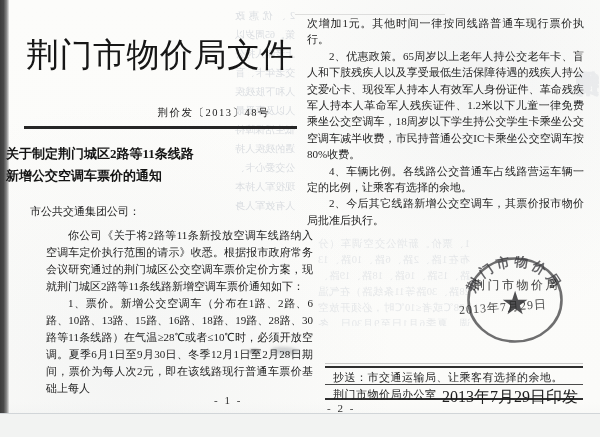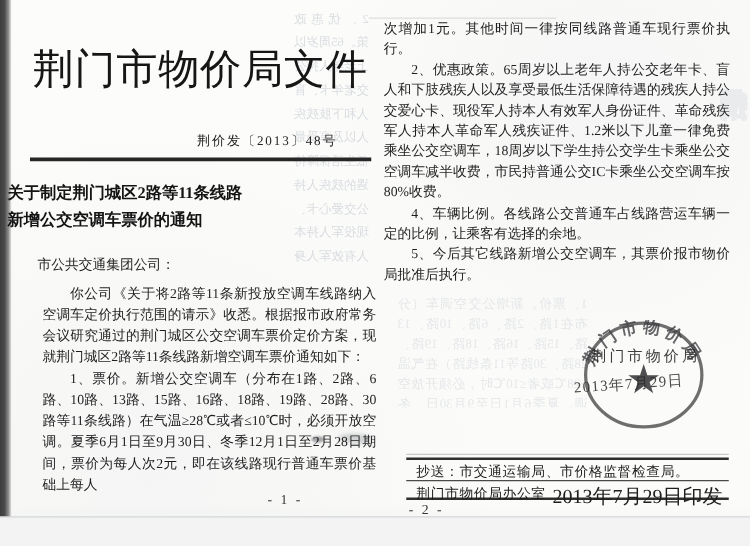--- a/index.html
+++ b/index.html
@@ -31,21 +31,21 @@
   
   .letterhead{left:26px;top:33px;width:270px;font-size:33px;font-weight:normal;
     letter-spacing:.5px;color:#161616;white-space:nowrap;z-index:2;}
   .doc-number{left:8px;top:106px;width:262px;text-align:right;font-size:10.5px;
     letter-spacing:1.5px;color:#222;z-index:2;}
   .head-rule{left:24px;top:126px;width:273px;height:2.5px;background:#262626;z-index:2;}
   .doc-title{left:6px;top:143px;width:280px;font-size:13px;
     font-weight:bold;line-height:22px;color:#141414;z-index:2;}
   .addressee{left:30px;top:204px;font-size:11px;z-index:2;text-align:center;}
   .body-text{text-align:justify;font-size:11px;z-index:2;}
-  .body-left{left:34px;top:227px;width:267px;line-height:17px;}
+  .body-left{left:46px;top:227px;width:267px;line-height:17px;}
   .body-right{left:307px;top:15px;width:277px;line-height:16.4px;}
   .body-text p{margin:0;text-indent:2em;}
   .body-text p.cont{text-indent:0;}
   .pageno{font-size:11px;letter-spacing:2px;color:#333;z-index:2;}
   .pageno1{left:214px;top:394px;}
   .pageno2{left:327px;top:402px;}
   
   .seal-svg{left:465px;top:256px;z-index:3;}
   .seal-authority{left:473px;top:277px;font-size:12px;letter-spacing:2.5px;
     color:rgba(35,35,35,.88);z-index:4;white-space:nowrap;}
@@ -85,38 +85,38 @@
   <div class="abs body-text body-left">
     <p>你公司《关于将2路等11条新投放空调车线路纳入空调车定价执行范围的请示》收悉。根据报市政府常务会议研究通过的荆门城区公交空调车票价定价方案，现就荆门城区2路等11条线路新增空调车票价通知如下：</p>
     <p>1、票价。新增公交空调车（分布在1路、2路、6路、10路、13路、15路、16路、18路、19路、28路、30路等11条线路）在气温≥28℃或者≤10℃时，必须开放空调。夏季6月1日至9月30日、冬季12月1日至2月28日期间，票价为每人次2元，即在该线路现行普通车票价基础上每人</p>
   </div>
   <div class="abs pageno pageno1">- 1 -</div>
 
   <div class="abs body-text body-right">
     <p class="cont">次增加1元。其他时间一律按同线路普通车现行票价执行。</p>
     <p>2、优惠政策。65周岁以上老年人持公交老年卡、盲人和下肢残疾人以及享受最低生活保障待遇的残疾人持公交爱心卡、现役军人持本人有效军人身份证件、革命残疾军人持本人革命军人残疾证件、1.2米以下儿童一律免费乘坐公交空调车，18周岁以下学生持公交学生卡乘坐公交空调车减半收费，市民持普通公交IC卡乘坐公交空调车按80%收费。</p>
     <p>4、车辆比例。各线路公交普通车占线路营运车辆一定的比例，让乘客有选择的余地。</p>
-    <p>5、今后其它线路新增公交空调车，其票价报市物价局批准后执行。</p>
+    <p>2、今后其它线路新增公交空调车，其票价报市物价局批准后执行。</p>
   </div>
 
   <svg class="abs seal-svg" width="100" height="88" viewBox="0 0 100 88">
     <defs>
       <path id="sealArc" d="M 9,46 A 41 36 0 0 1 91,46" fill="none"></path>
     </defs>
     <ellipse cx="50" cy="44" rx="46.5" ry="41.5" fill="none" stroke="rgba(70,70,72,.78)" stroke-width="2.6"></ellipse>
     <text font-size="13.5" font-weight="bold" fill="rgba(62,62,66,.8)" letter-spacing="3.5" font-family="Liberation Serif, serif">
       <textPath href="#sealArc" startOffset="7%">荆门市物价局</textPath>
     </text>
     <text x="50" y="58" font-size="32" text-anchor="middle" fill="rgba(48,48,52,.85)">★</text>
   </svg>
   <div class="abs seal-authority">荆门市物价局</div>
   <div class="abs seal-date">2013年7月29日</div>
 
   <div class="abs f-line-a"></div>
   <div class="abs f-line-b"></div>
-  <div class="abs f-cc">抄送：市交通运输局、市价格监督检查局。</div>
+  <div class="abs f-cc">抄送：市交通运输局、让乘客有选择的余地。</div>
   <div class="abs f-line-c"></div>
   <div class="abs f-office">荆门市物价局办公室</div>
   <div class="abs f-printdate">2013年7月29日印发</div>
   <div class="abs f-line-d"></div>
   <div class="abs pageno pageno2">- 2 -</div>
 
 </div>
 
 </body></html>

